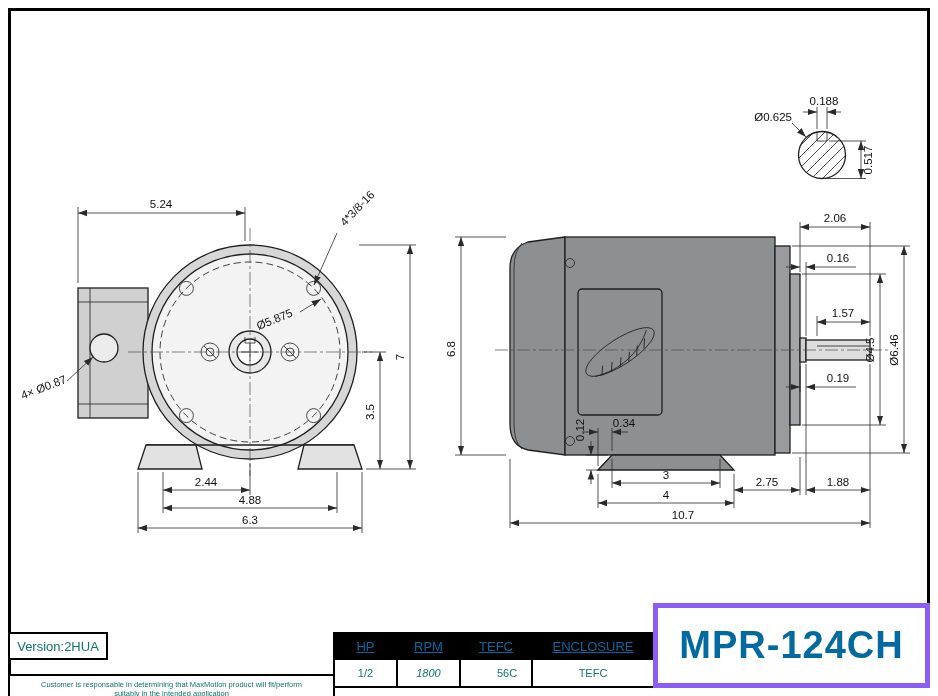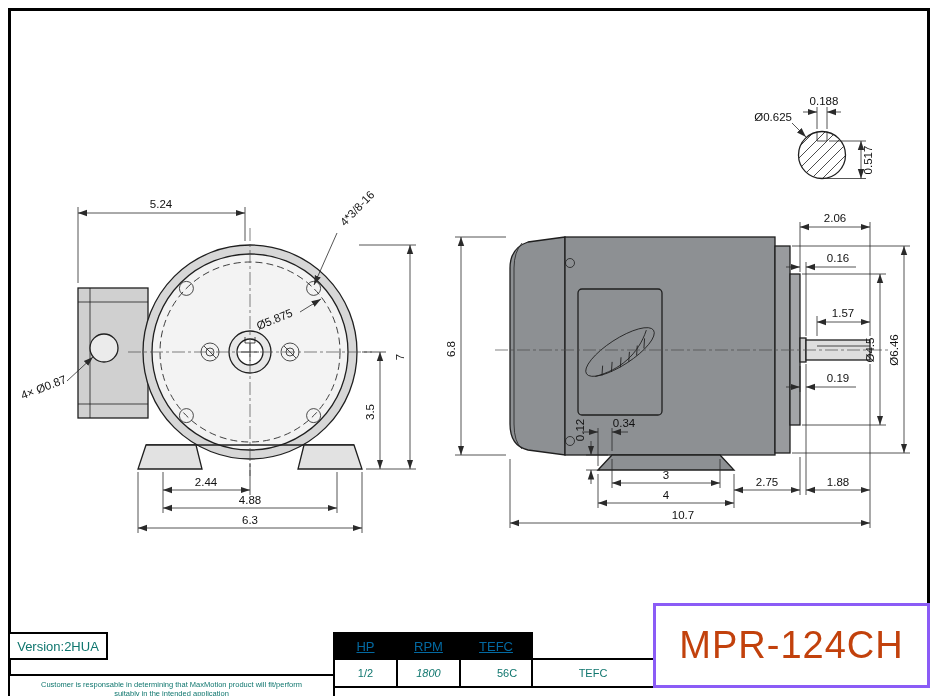--- a/index.html
+++ b/index.html
@@ -33,23 +33,23 @@
   .h-rpm   { left:388px; top:0; width:65px;  height:28px; }
   .h-frame { left:451px; top:0; width:74px;  height:28px; }
   .h-encl  { left:523px; top:0; width:124px; height:28px; }
   .val { font-size:11px; }
   .v-hp    { left:325px; top:26px; width:65px;  height:30px; }
   .v-rpm   { left:388px; top:26px; width:65px;  height:30px;font-style:italic; }
   .v-frame { left:451px; top:26px; width:96px;  height:30px; }
   .v-encl  { left:523px; top:26px; width:124px; height:30px; }
   .model-box {
     position:absolute; left:645px; top:-29px; width:277px; height:85px;
-    box-sizing:border-box; border:3px solid #8b5cf6; background:#fff; z-index:3;
+    box-sizing:border-box; border:5px solid #8b5cf6; background:#fff; z-index:3;
     display:flex; align-items:center; justify-content:center;
-    font-size:38px; font-weight:normal; letter-spacing:1px; color:#c2410c;
+    font-size:38px; font-weight:bold; letter-spacing:1px; color:#0369a1;
   }
 </style>
 </head>
 <body>
 
 <div class="page">
 
 <svg class="drawing" width="938" height="696" viewBox="0 0 938 696">
   <defs>
     <marker id="aE" refX="9.5" refY="4" markerWidth="11" markerHeight="9" orient="auto" markerUnits="userSpaceOnUse">
@@ -325,20 +325,21 @@
 
 <div class="titleblock">
   <div class="cell c-version">Version:2HUA</div>
   <div class="cell c-disclaimer">
     <div>Customer is responsable in determining that MaxMotion product will fit/perform</div>
     <div>suitably in the intended application</div>
   </div>
   <div class="cell hdr h-hp">HP</div>
   <div class="cell hdr h-rpm">RPM</div>
   <div class="cell hdr h-frame">TEFC</div>
+  <div class="cell hdr h-encl">ENCLOSURE</div>
   <div class="cell val v-hp">1/2</div>
   <div class="cell val v-rpm">1800</div>
   <div class="cell val v-frame">56C</div>
   <div class="cell val v-encl">TEFC</div>
   <div class="model-box">MPR-124CH</div>
 </div>
 
 </div>
 
 </body></html>

